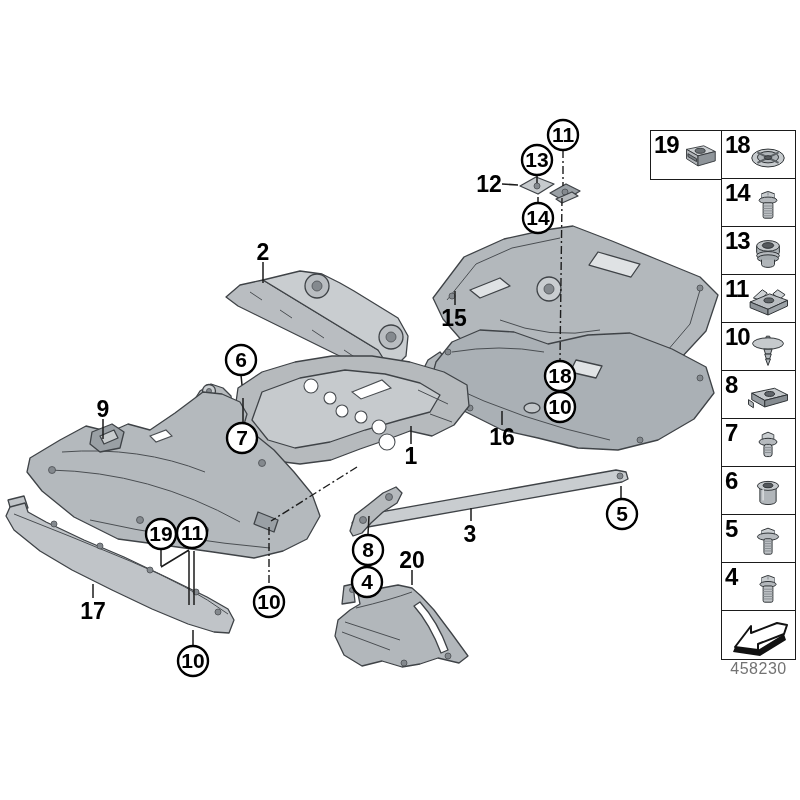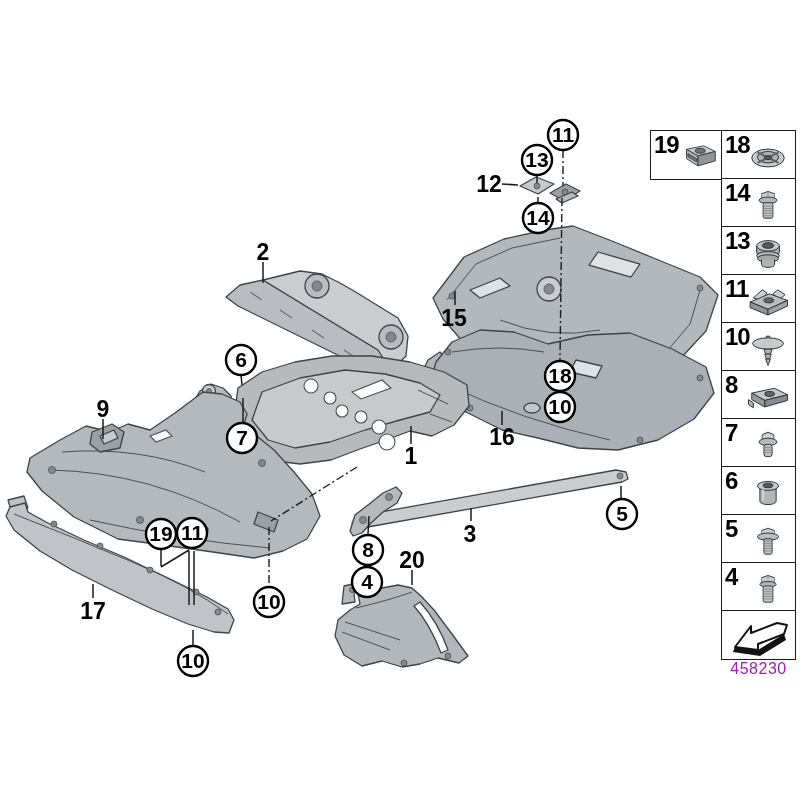--- a/index.html
+++ b/index.html
@@ -14,21 +14,21 @@
   .leader-dash{stroke:#1c1c1c;stroke-width:1.4;fill:none;stroke-dasharray:8 3 2 3;}
   .ctext{font-size:21px;font-weight:bold;fill:#000;}
   .ltext{font-size:23px;font-weight:bold;fill:#000;}
   .lbox{position:absolute;background:#fff;border:1.6px solid #1b1b1b;box-sizing:border-box;}
   .lnum{position:absolute;left:3px;top:0px;font-size:24px;font-weight:bold;color:#000;
         letter-spacing:-1px;line-height:1.15;}
   .licon{position:absolute;right:1px;bottom:1px;width:52px;height:40px;}
   .licon svg{width:100%;height:100%;}
   .licon-ic{stroke:#2d3134;stroke-width:1.2;stroke-linejoin:round;}
   .drawing-number{position:absolute;left:721px;top:660px;width:75px;text-align:center;
-        font-size:16px;color:#a21caf;letter-spacing:0.5px;}
+        font-size:16px;color:#737373;letter-spacing:0.5px;}
 </style>
 </head>
 <body>
 
 <div class="stage">
 
 <svg id="diagram-svg" width="800" height="800" viewBox="0 0 800 800">
 
   <g>
     <path class="part" fill="#b9bdc1" d="M226,297 L240,285 L263,280 L378,350 L393,361 L390,373 L368,370 L238,306 Z"></path>

